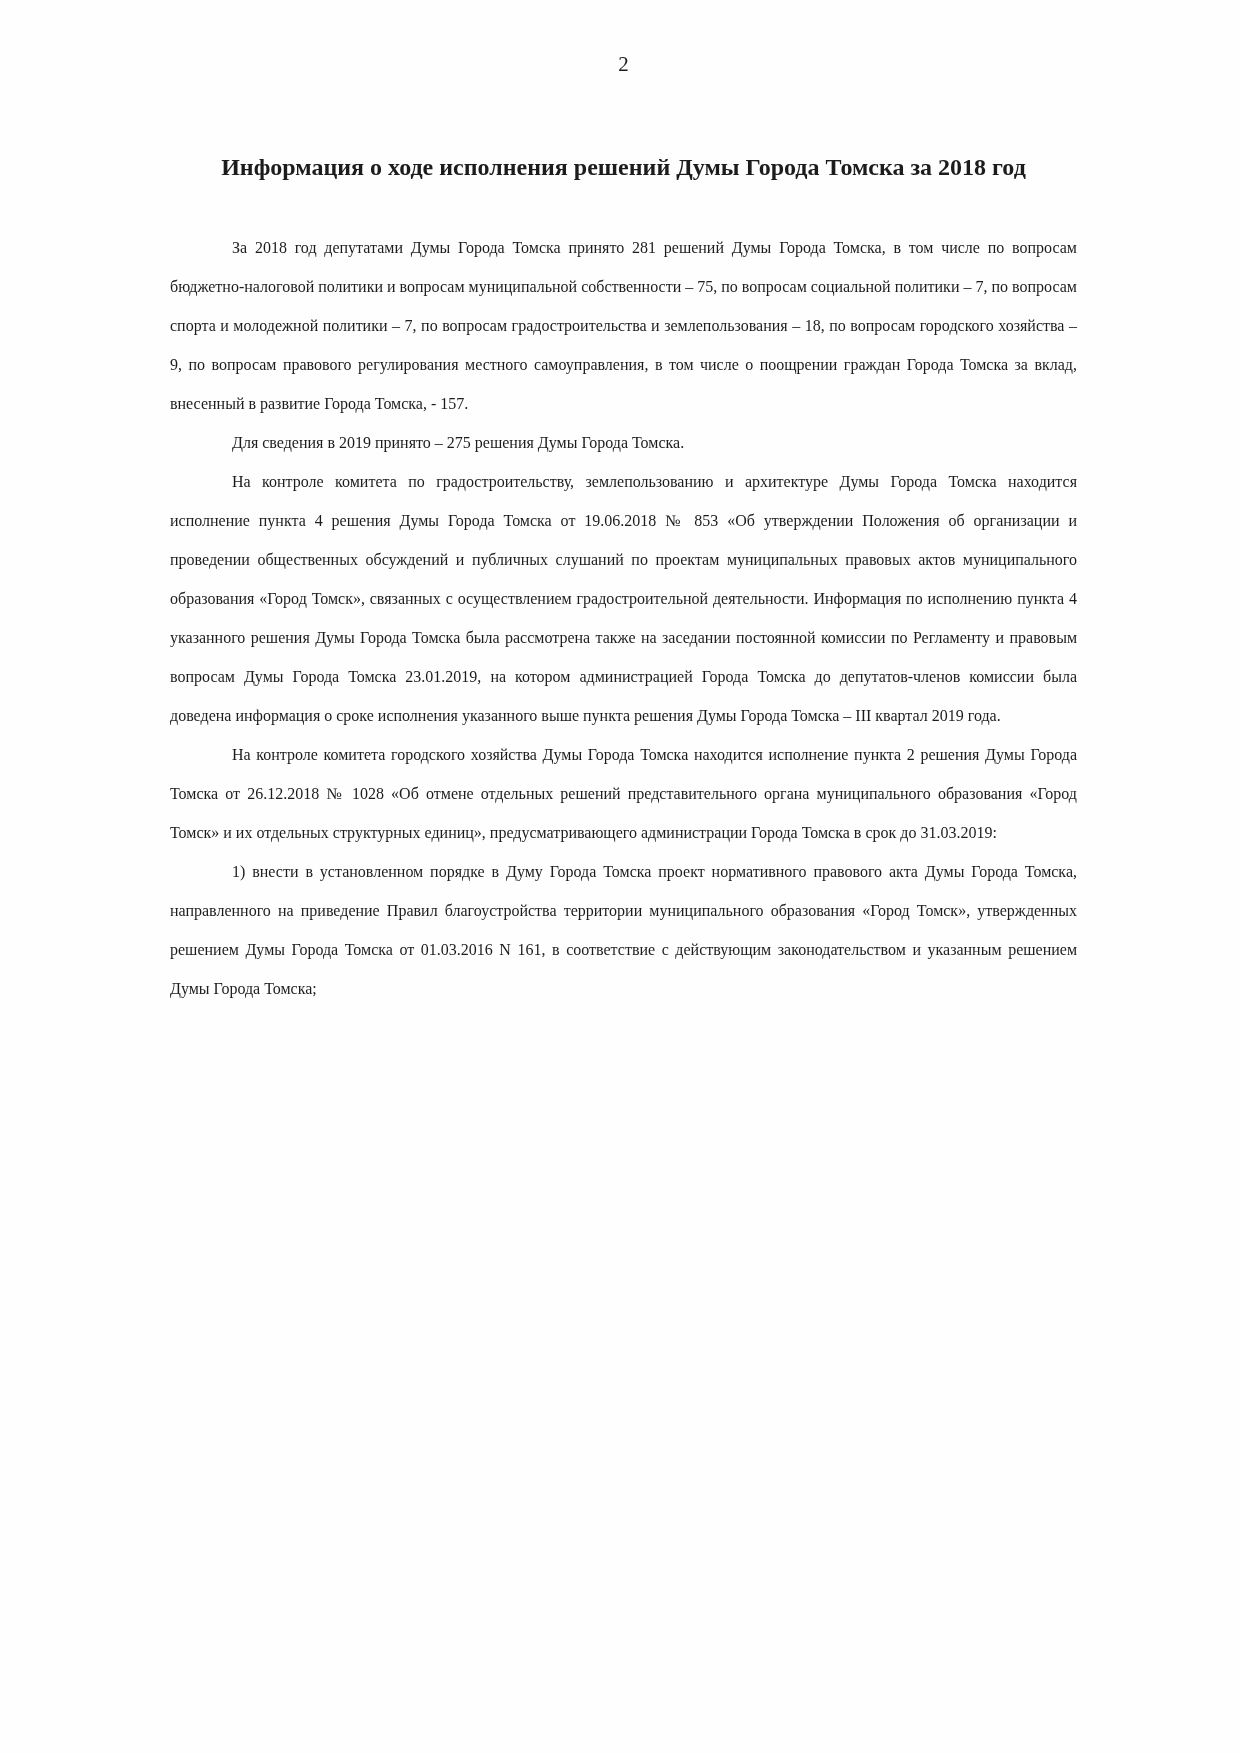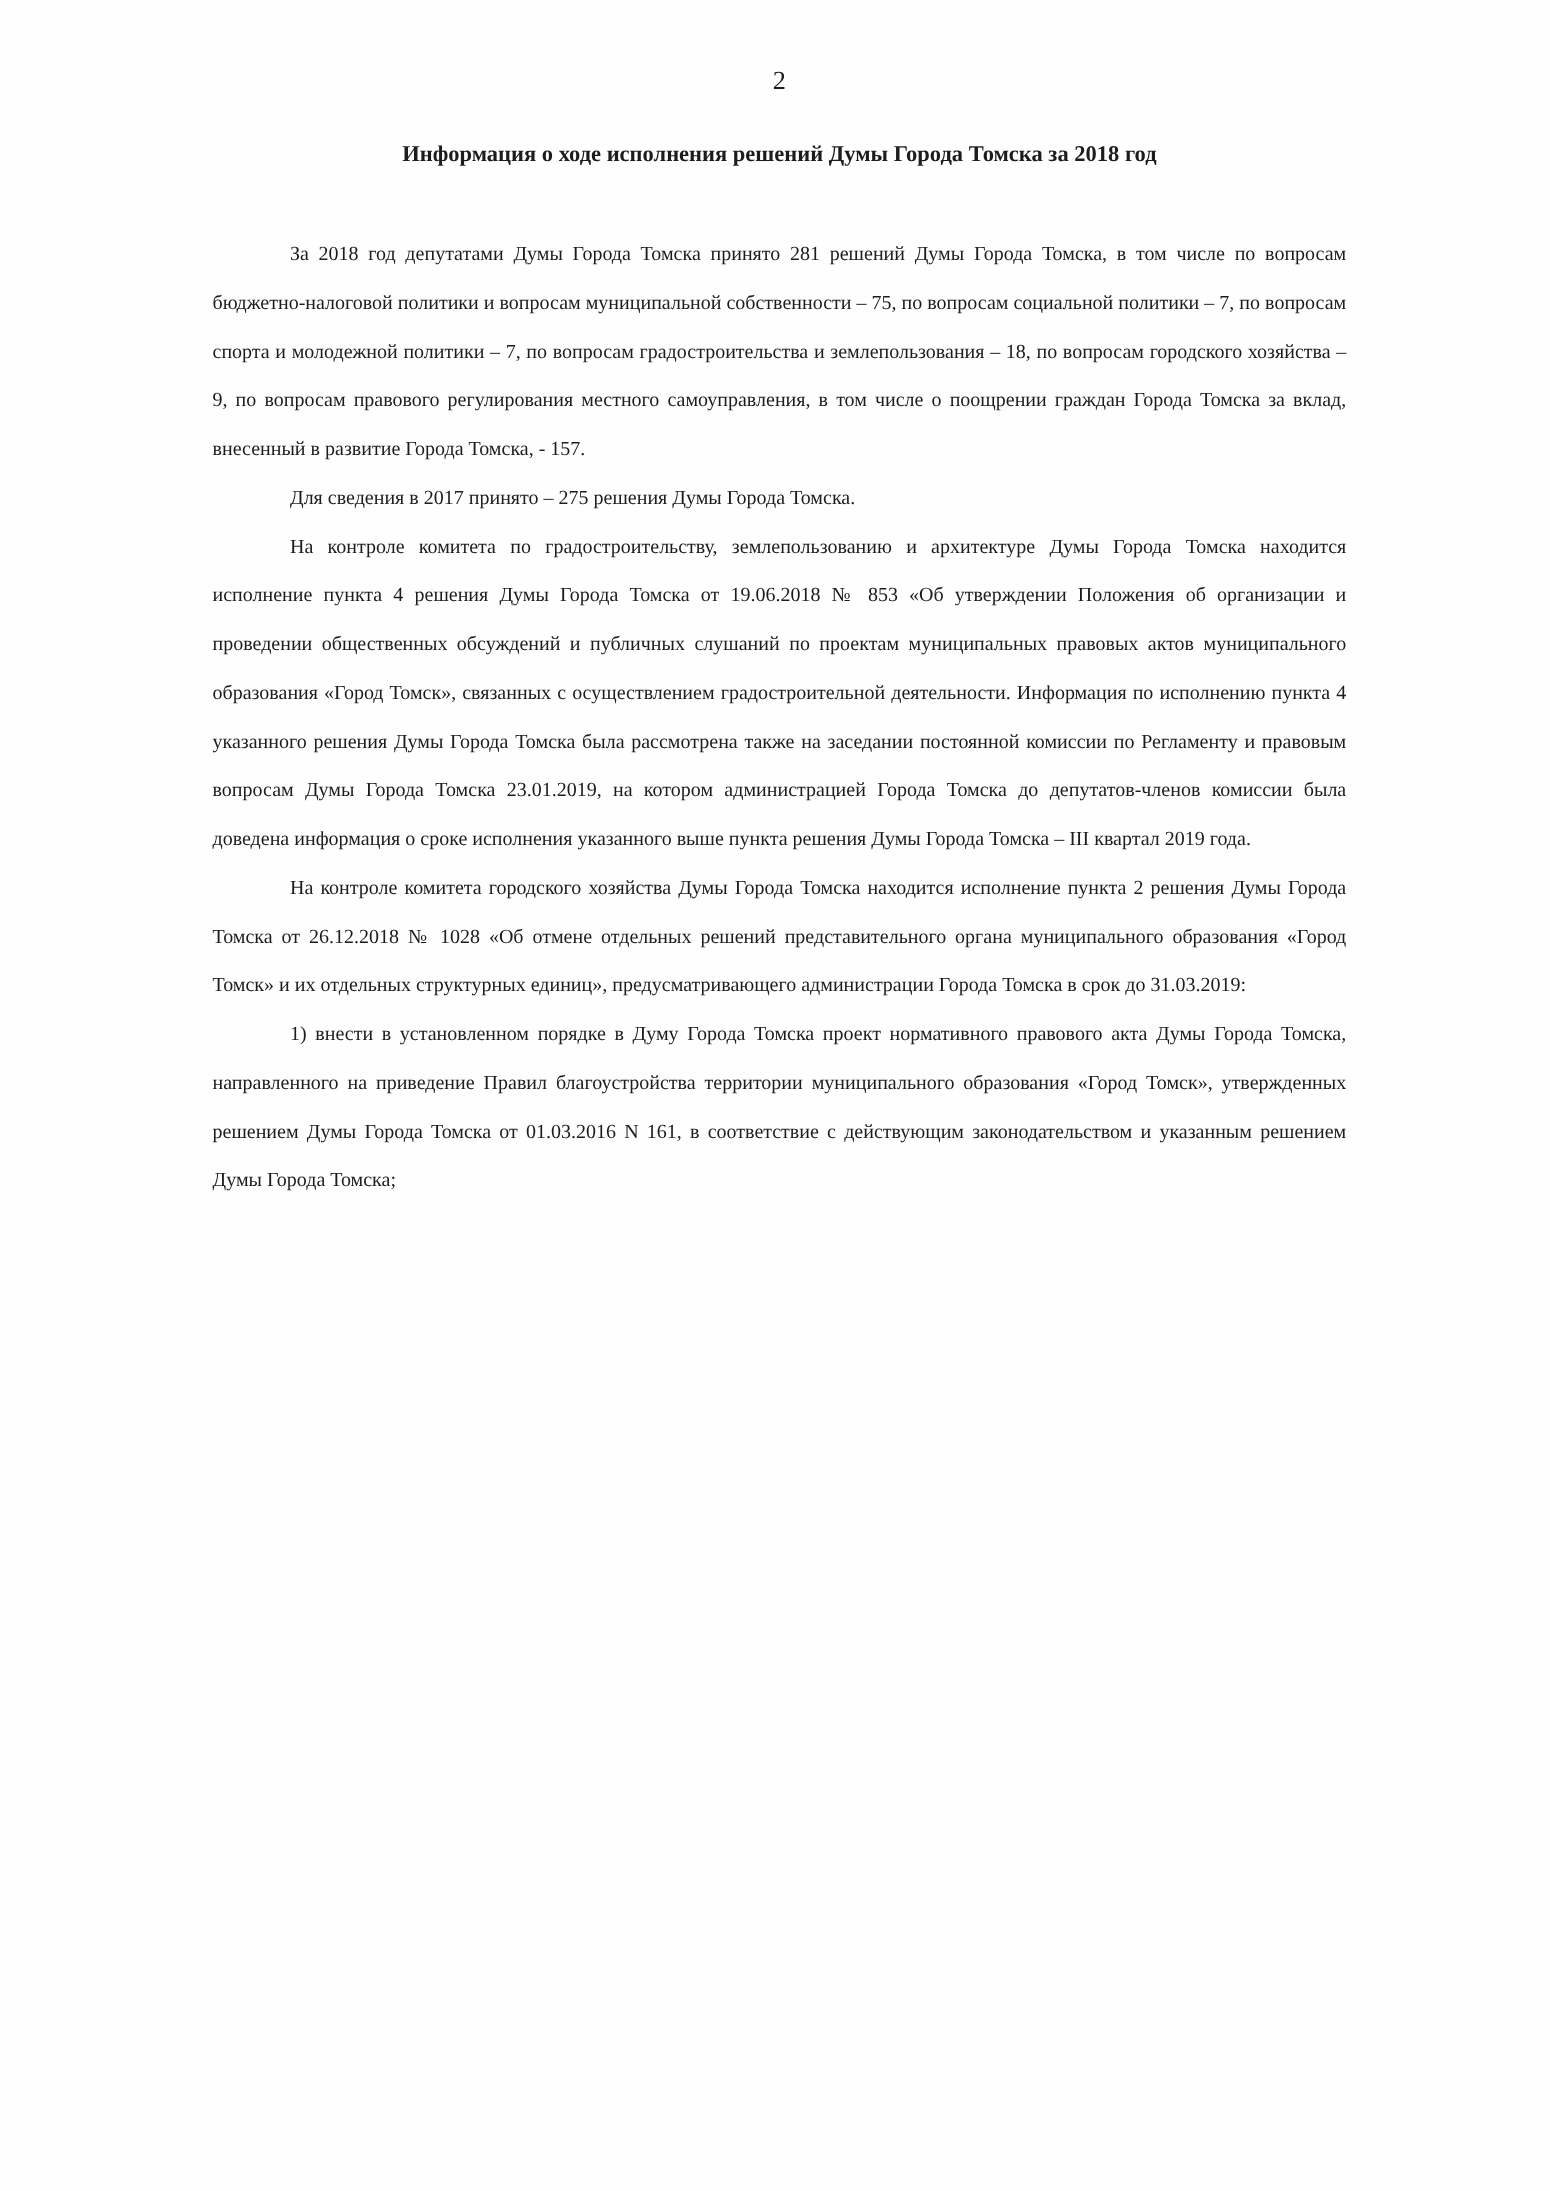--- a/index.html
+++ b/index.html
@@ -35,24 +35,24 @@
   }
   .blank-underline {
     display: inline-block;
     width: 58px;
     border-bottom: 2px solid #1c1c1c;
     height: 14px;
     vertical-align: baseline;
     margin-left: 8px;
   }
   .doc-title {
-    font-size: 18px;
+    font-size: 24px;
     font-weight: bold;
     text-align: center;
-    margin: 32px 0 46px 0;
+    margin: 76px 0 46px 0;
     line-height: 30px;
   }
   .para {
     font-size: 16px;
     line-height: 39px;
     text-align: justify;
     text-indent: 62px;
     margin: 0;
   }
 </style>
@@ -61,21 +61,21 @@
 
 <div class="page">
 
   <div class="page-number">2</div>
 
 
   <div class="doc-title">Информация о ходе исполнения решений Думы Города Томска за 2018 год</div>
 
   <p class="para">За 2018 год депутатами Думы Города Томска принято 281 решений Думы Города Томска, в том числе по вопросам бюджетно-налоговой политики и вопросам муниципальной собственности – 75, по вопросам социальной политики – 7, по вопросам спорта и молодежной политики – 7, по вопросам градостроительства и землепользования – 18, по вопросам городского хозяйства – 9, по вопросам правового регулирования местного самоуправления, в том числе о поощрении граждан Города Томска за вклад, внесенный в развитие Города Томска, - 157.</p>
 
-  <p class="para">Для сведения в 2017 принято – 275 решения Думы Города Томска.</p>
+  <p class="para">Для сведения в 2019 принято – 275 решения Думы Города Томска.</p>
 
 
   <p class="para">На контроле комитета по градостроительству, землепользованию и архитектуре Думы Города Томска находится исполнение пункта 4 решения Думы Города Томска от 19.06.2018 № 853 «Об утверждении Положения об организации и проведении общественных обсуждений и публичных слушаний по проектам муниципальных правовых актов муниципального образования «Город Томск», связанных с осуществлением градостроительной деятельности. Информация по исполнению пункта 4 указанного решения Думы Города Томска была рассмотрена также на заседании постоянной комиссии по Регламенту и правовым вопросам Думы Города Томска 23.01.2019, на котором администрацией Города Томска до депутатов-членов комиссии была доведена информация о сроке исполнения указанного выше пункта решения Думы Города Томска – III квартал 2019 года.</p>
 
   <p class="para">На контроле комитета городского хозяйства Думы Города Томска находится исполнение пункта 2 решения Думы Города Томска от 26.12.2018 № 1028 «Об отмене отдельных решений представительного органа муниципального образования «Город Томск» и их отдельных структурных единиц», предусматривающего администрации Города Томска в срок до 31.03.2019:</p>
 
   <p class="para">1) внести в установленном порядке в Думу Города Томска проект нормативного правового акта Думы Города Томска, направленного на приведение Правил благоустройства территории муниципального образования «Город Томск», утвержденных решением Думы Города Томска от 01.03.2016 N 161, в соответствие с действующим законодательством и указанным решением Думы Города Томска;</p>
 
 </div>
 

